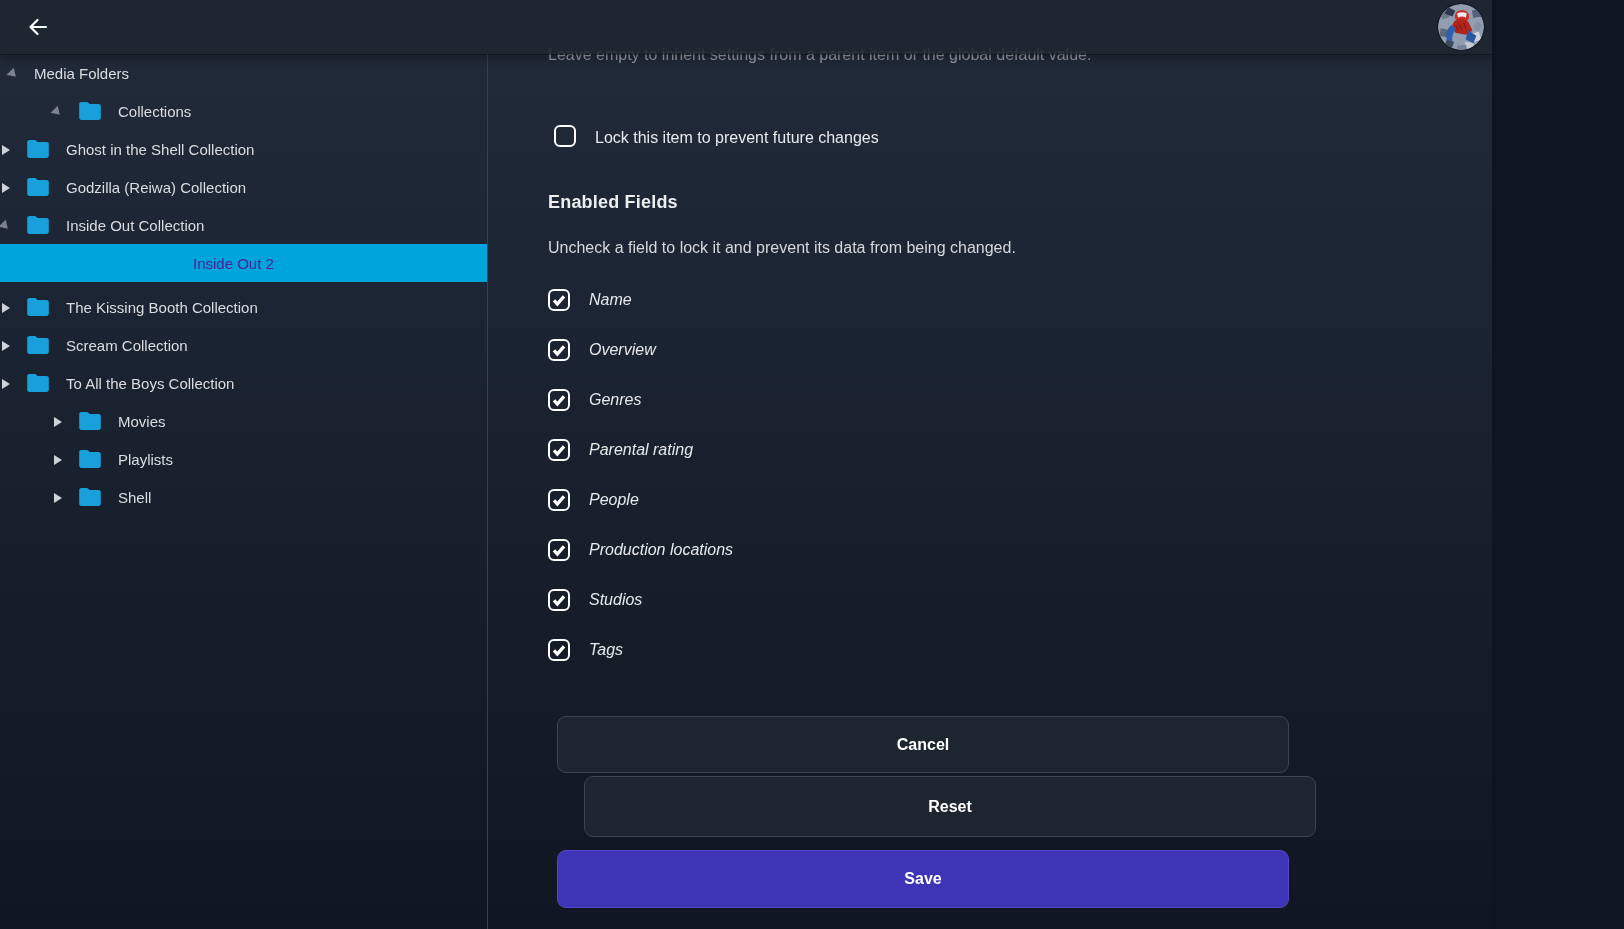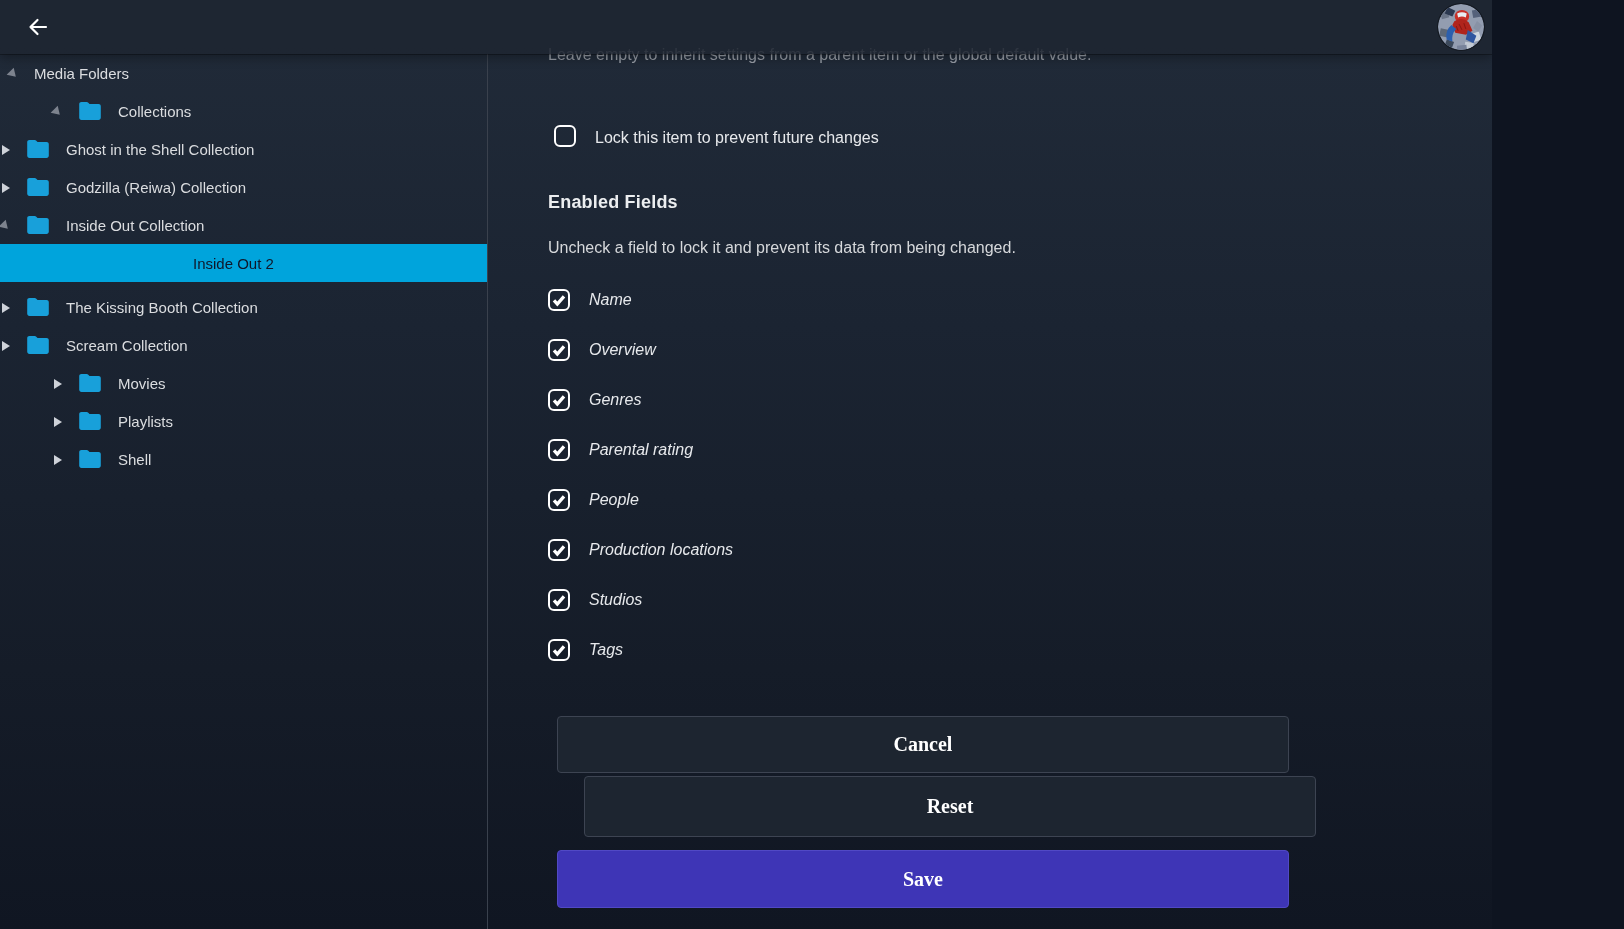--- a/index.html
+++ b/index.html
@@ -38,21 +38,21 @@
   }
   .tree { position:absolute; top:0; left:0; right:0; }
   .tree-row {
     height:38px; display:flex; align-items:center; cursor:pointer;
     color:#dbdde0; font-size:15px; white-space:nowrap;
   }
   .tree-row.lvl1 { padding-left:8px; }
   .tree-row.lvl2 { padding-left:52px; }
   .tree-row.lvl3 { }
   .tree-row.lvl4 { padding-left:193px; }
-  .tree-row.selected { background:var(--accent,#00a4dc); color:#0f172a; margin-bottom:6px; }
+  .tree-row.selected { background:var(--accent,#00a4dc); color:#4c1d95; margin-bottom:6px; }
   .caret { width:12px; height:13px; margin-right:14px; flex:none; position:relative; }
   .caret.right::before {
     content:""; position:absolute; left:2px; top:2px;
     border-left:8px solid #ced2d9; border-top:5px solid transparent; border-bottom:5px solid transparent;
   }
   .caret.open::before {
     content:""; position:absolute; left:1px; top:2px;
     border-left:8px solid #7d838e; border-top:5px solid transparent; border-bottom:5px solid transparent;
     transform:rotate(45deg);
   }
@@ -79,24 +79,24 @@
     position:absolute; top:192px; left:59px;
     font-size:18px; font-weight:bold; color:#eceef0; letter-spacing:0.2px;text-align:right;
   }
   .fields-desc { position:absolute; top:239px; left:59px; font-size:16px; color:#d6d8db; }
   .fields { position:absolute; top:289px; left:59px; }
   .field-row { display:flex; align-items:center; height:22px; margin-bottom:28px; }
   .field-label { font-size:16px; color:#e7e9ec;font-style:italic; }
 
   
   .btn {
-    position:absolute; left:68px; width:732px; border-radius:4px;
+    position:absolute; left:68px; width:732px; border-radius:9px;
     display:flex; align-items:center; justify-content:center;
-    font-size:20px; font-weight:bold; color:#ffffff; cursor:pointer;
-    font-family:Liberation Serif, serif;
+    font-size:16px; font-weight:bold; color:#ffffff; cursor:pointer;
+    font-family:Liberation Sans, sans-serif;
   }
   .btn-plain { background:#1d2530; border:1px solid #3d4452; }
   .btn-cancel { top:716px; height:57px; }
   .btn-reset  { top:776px; height:61px;margin-left:27px; }
   .btn-save   { top:850px; height:58px; background:var(--savecolor,#3e35b6); border:1px solid #5149c5; }
 </style>
 </head>
 <body>
 
 <div class="screen" style="--accent: #00a4dc; --savecolor: #3e35b6;">
@@ -243,20 +243,29 @@
     <span class="tlabel">The Kissing Booth Collection</span>
   </div>
         <div class="tree-row lvl3">
     <span class="caret right"></span>
     <span class="folder">
       <svg viewBox="0 0 24 20">
               <path d="M1.2 3.1C1.2 1.9 2.2 1 3.4 1h5.3c.6 0 1.2.26 1.6.72l1.2 1.38h9.1c1.2 0 2.2.95 2.2 2.12v11.6c0 1.17-1 2.12-2.2 2.12H3.4c-1.2 0-2.2-.95-2.2-2.12z" fill="#18a0da"></path>
             </svg>
     </span>
     <span class="tlabel">Scream Collection</span>
+  </div>
+        <div class="tree-row lvl3">
+    <span class="caret right"></span>
+    <span class="folder">
+      <svg viewBox="0 0 24 20">
+              <path d="M1.2 3.1C1.2 1.9 2.2 1 3.4 1h5.3c.6 0 1.2.26 1.6.72l1.2 1.38h9.1c1.2 0 2.2.95 2.2 2.12v11.6c0 1.17-1 2.12-2.2 2.12H3.4c-1.2 0-2.2-.95-2.2-2.12z" fill="#18a0da"></path>
+            </svg>
+    </span>
+    <span class="tlabel">To All the Boys Collection</span>
   </div>
         <div class="tree-row lvl2">
     <span class="caret right"></span>
     <span class="folder">
       <svg viewBox="0 0 24 20">
               <path d="M1.2 3.1C1.2 1.9 2.2 1 3.4 1h5.3c.6 0 1.2.26 1.6.72l1.2 1.38h9.1c1.2 0 2.2.95 2.2 2.12v11.6c0 1.17-1 2.12-2.2 2.12H3.4c-1.2 0-2.2-.95-2.2-2.12z" fill="#18a0da"></path>
             </svg>
     </span>
     <span class="tlabel">Movies</span>
   </div>

